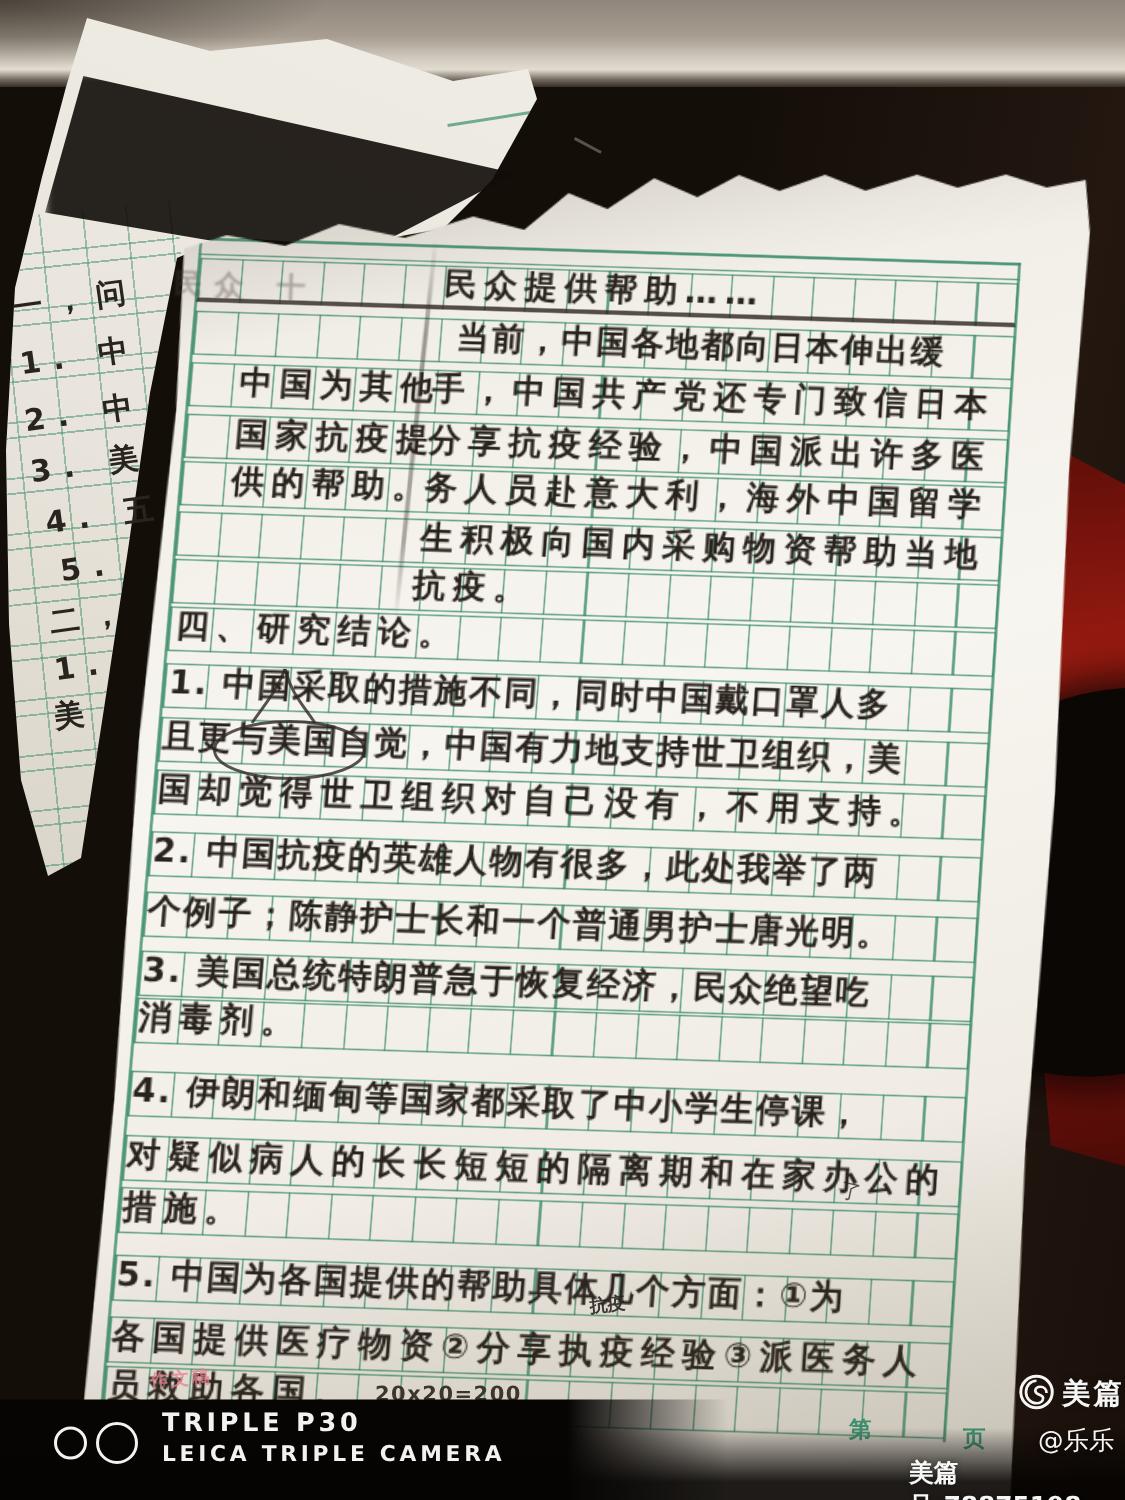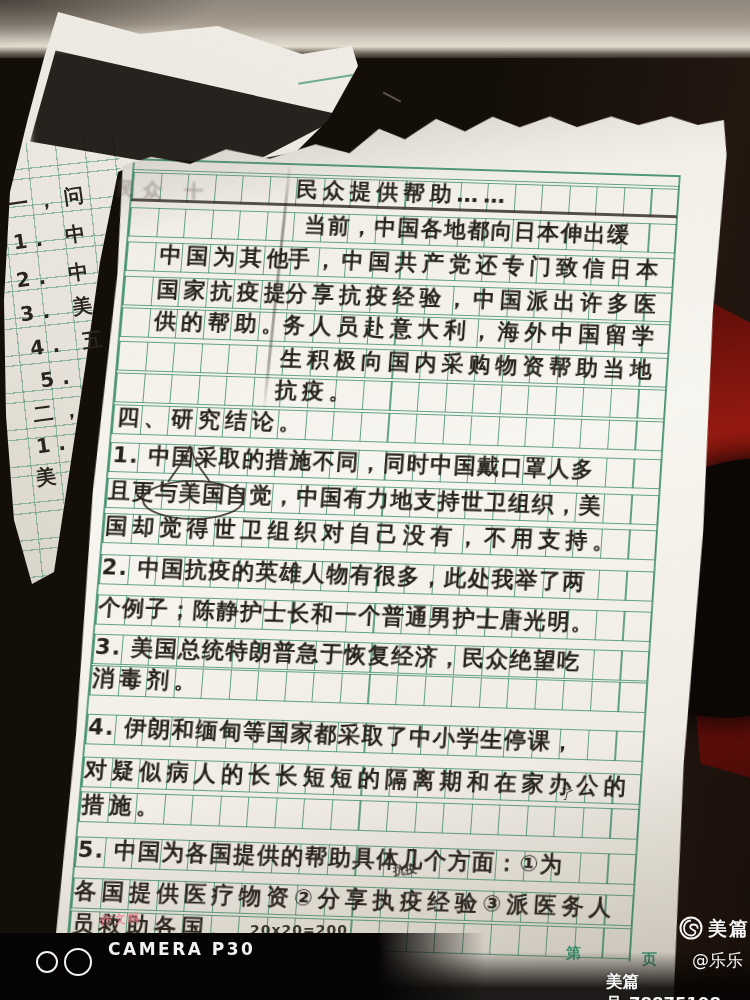--- a/index.html
+++ b/index.html
@@ -201,21 +201,22 @@
   <div class="anno stamp">作文稿</div>
   <div class="anno grid-spec">20x20=200</div>
   <div class="anno foot-green foot-left">第</div>
   <div class="anno foot-green foot-right">页</div>
 
   <div class="bottom-bar"></div>
   <div class="bottom-fade"></div>
 
   <div class="cam cam-circle cam-c1"></div>
   <div class="cam cam-circle cam-c2"></div>
-  <div class="cam cam-model">CAMERA P30</div>
+  <div class="cam cam-model">TRIPLE P30</div>
+  <div class="cam cam-lens">LEICA TRIPLE CAMERA</div>
 
   <svg class="brand brand-logo" viewBox="0 0 26 26">
     <circle cx="13" cy="13" r="10.5" fill="none" stroke="rgba(255,255,255,.96)" stroke-width="2"></circle>
     <path d="M13 5.5c-4 0-7 3.2-7 7.5s3 7.5 7 7.5c2.6 0 4.4-1.6 4.4-3.5 0-2.6-5.2-1.8-5.2-4.9 0-1.6 1.6-2.6 3.3-2.6 2.4 0 4.2 1.7 4.2 4.2" fill="none" stroke="rgba(255,255,255,.96)" stroke-width="1.8"></path>
   </svg>
   <div class="brand brand-name">美篇</div>
   <div class="brand brand-author">@乐乐</div>
   <div class="brand brand-id">美篇号:78875198</div>
 
 </div>

